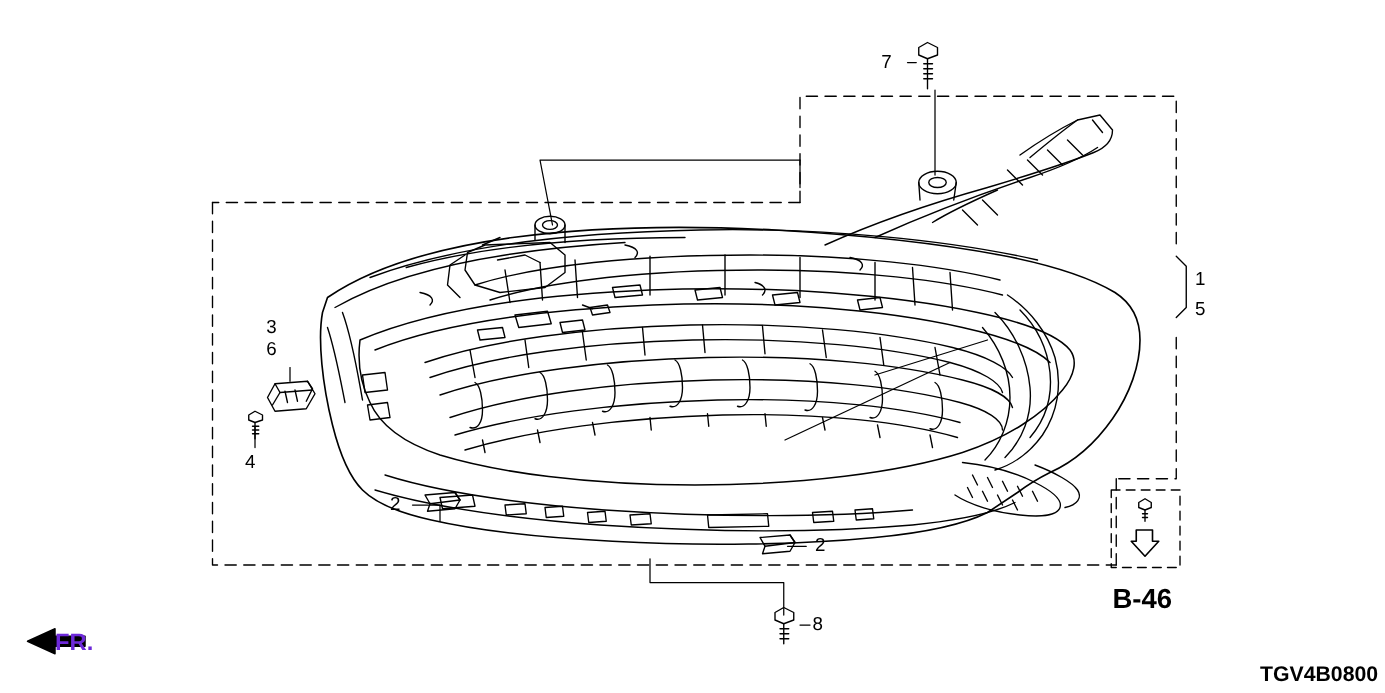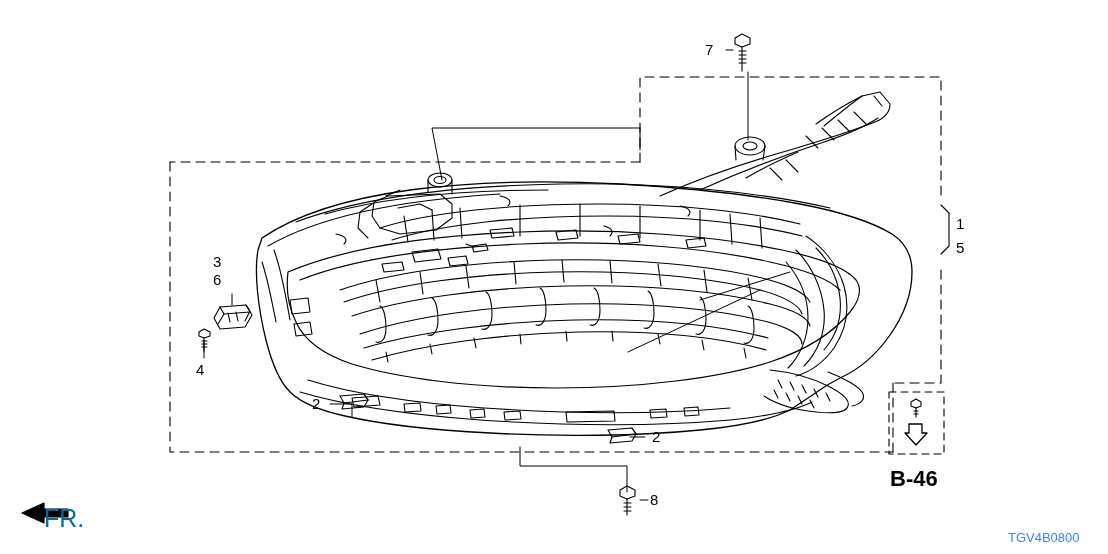--- a/index.html
+++ b/index.html
@@ -30,31 +30,32 @@
     line-height: 1;
     white-space: nowrap;
   }
   .callout.bold {
     font-weight: bold;
     font-size: 22px;
   }
   .fr-label {
     position: absolute;
     font-family: "Liberation Sans", sans-serif;
-    font-weight: normal;
-    font-size: 25px;
-    color: #0369a1;
+    font-weight: bold;
+    font-size: 19px;
+    color: #6d28d9;
     white-space: nowrap;
   }
   .part-code {
     position: absolute;
     font-family: "Liberation Sans", sans-serif;
-    font-size: 13px;
-    color: #3b82f6;
+    font-size: 17px;
+    color: #000000;
     white-space: nowrap;
+    font-weight: bold;
   }
 </style>
 </head>
 <body>
 
 <div id="page">
 
   <svg class="layer" viewBox="0 0 1108 554" xmlns="http://www.w3.org/2000/svg">
     <g fill="none" stroke="#000000" stroke-width="1.1" stroke-linecap="round" stroke-linejoin="round">
 

